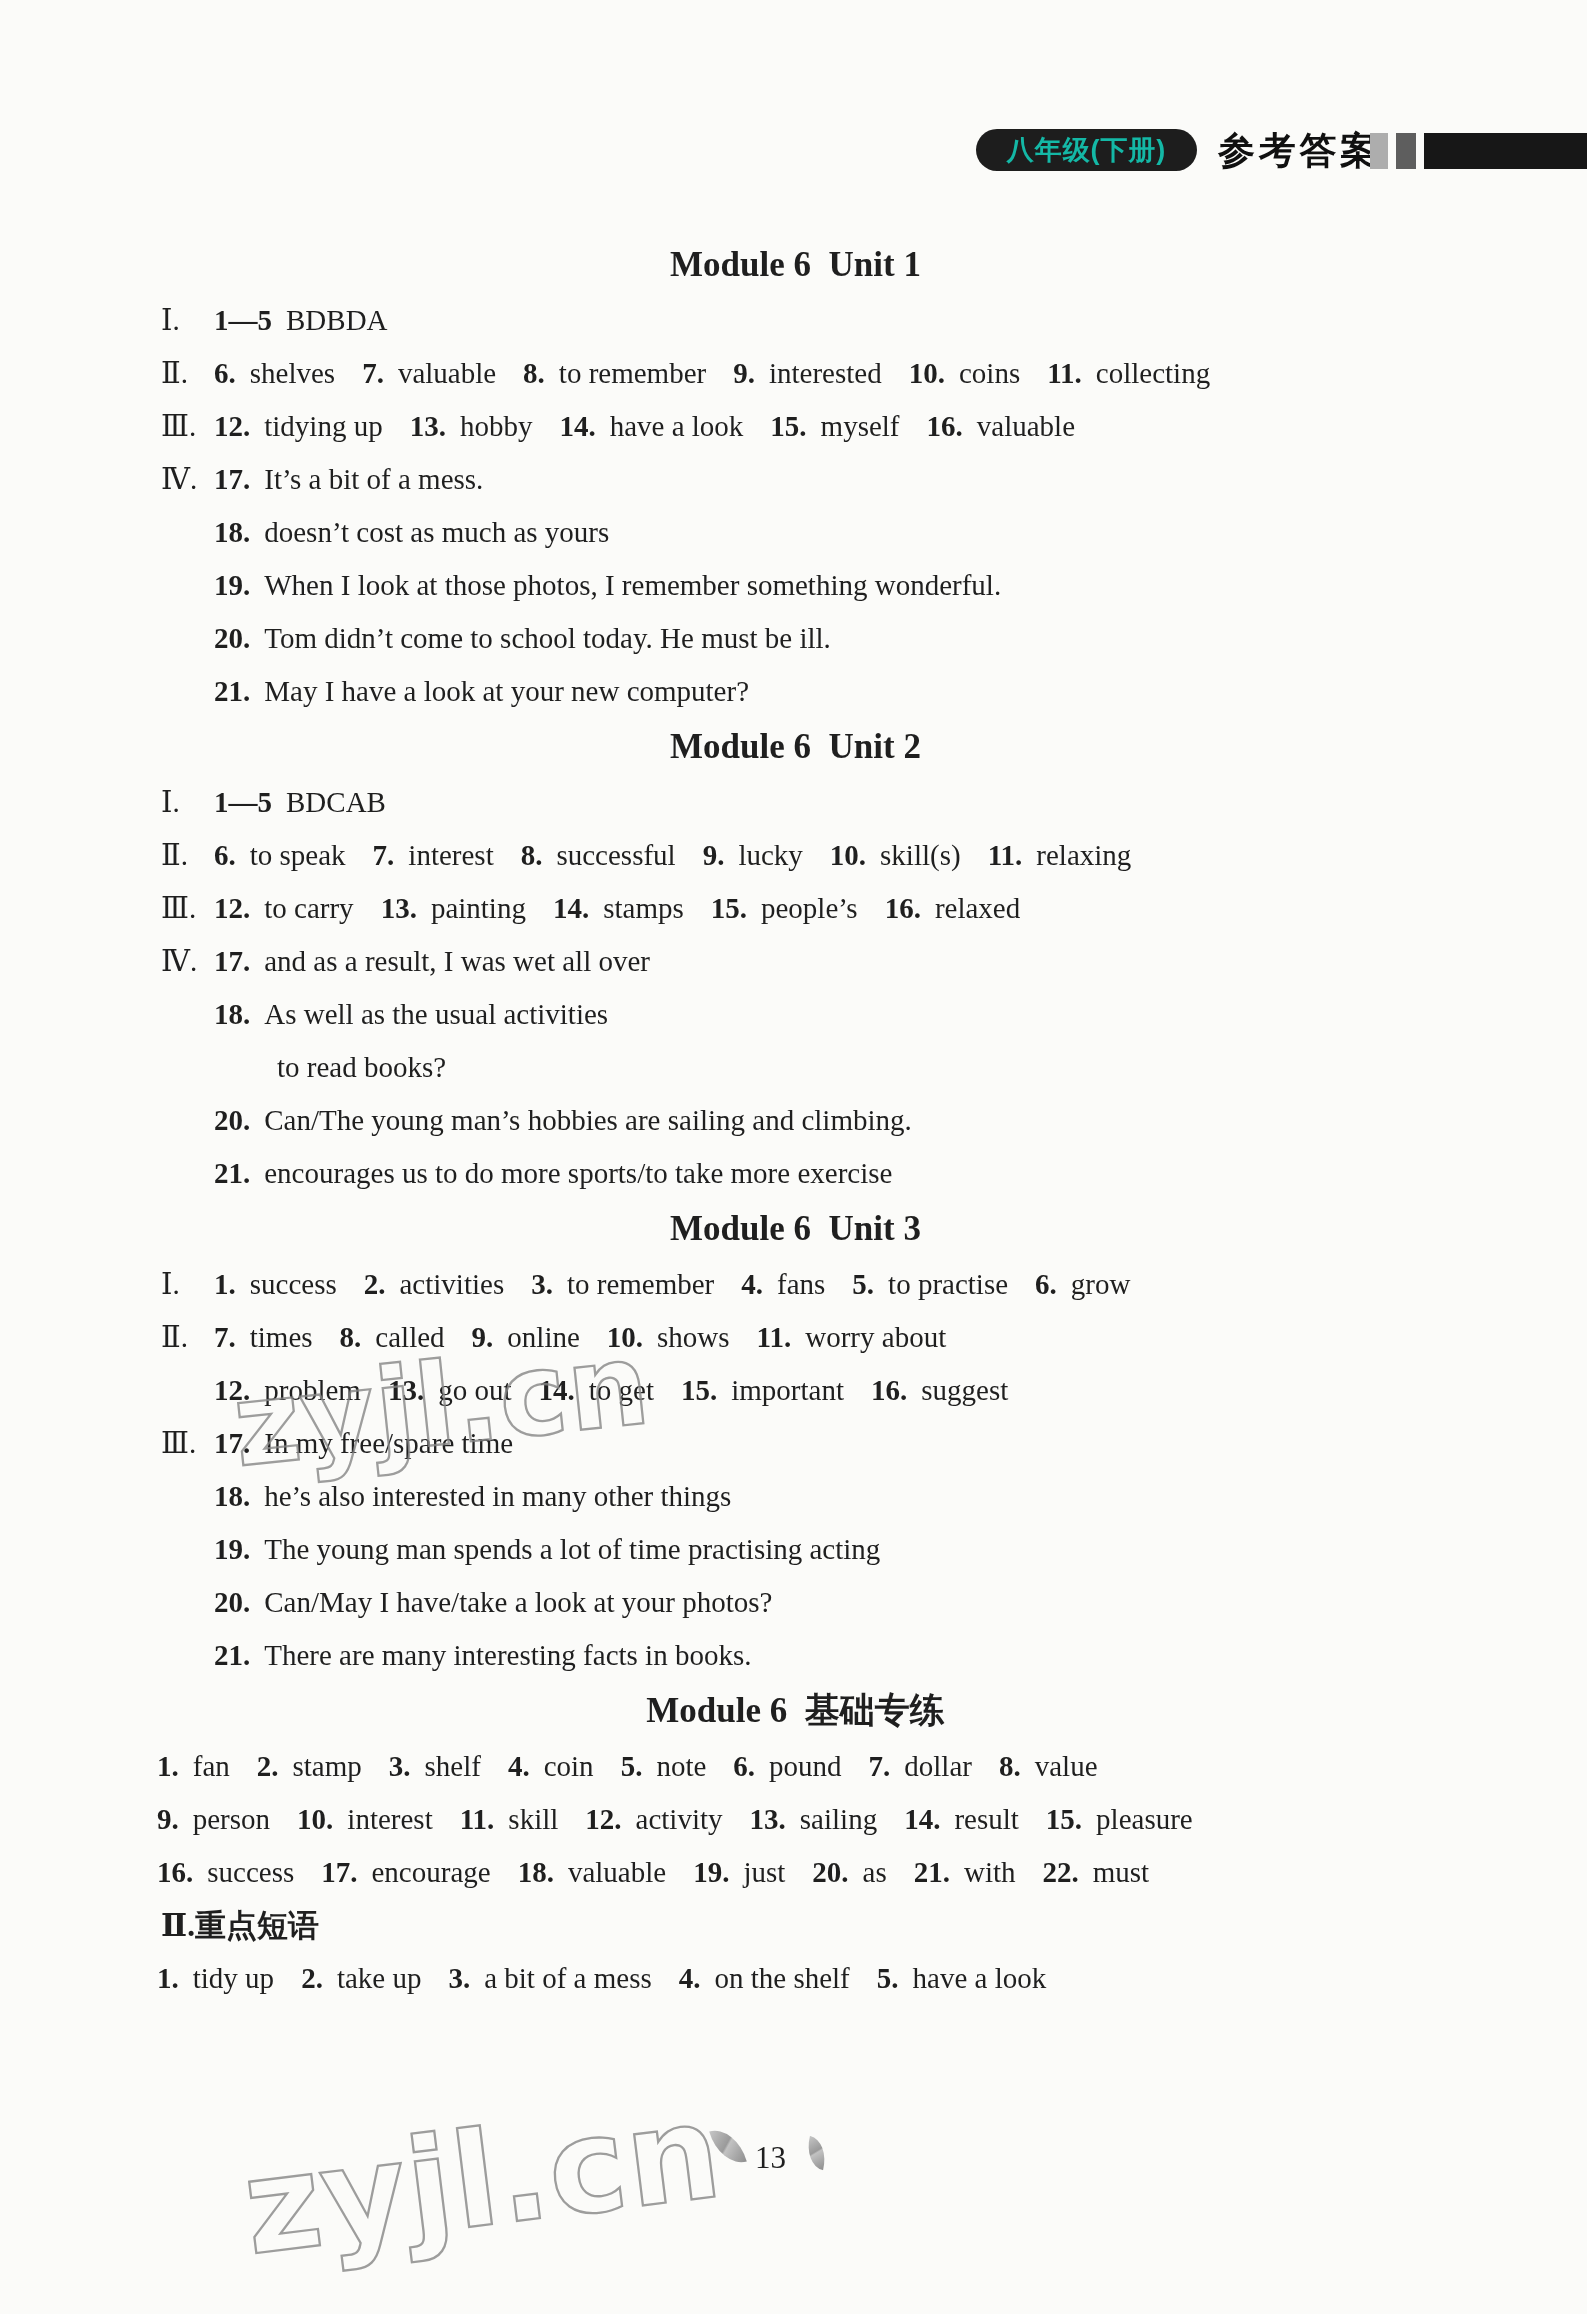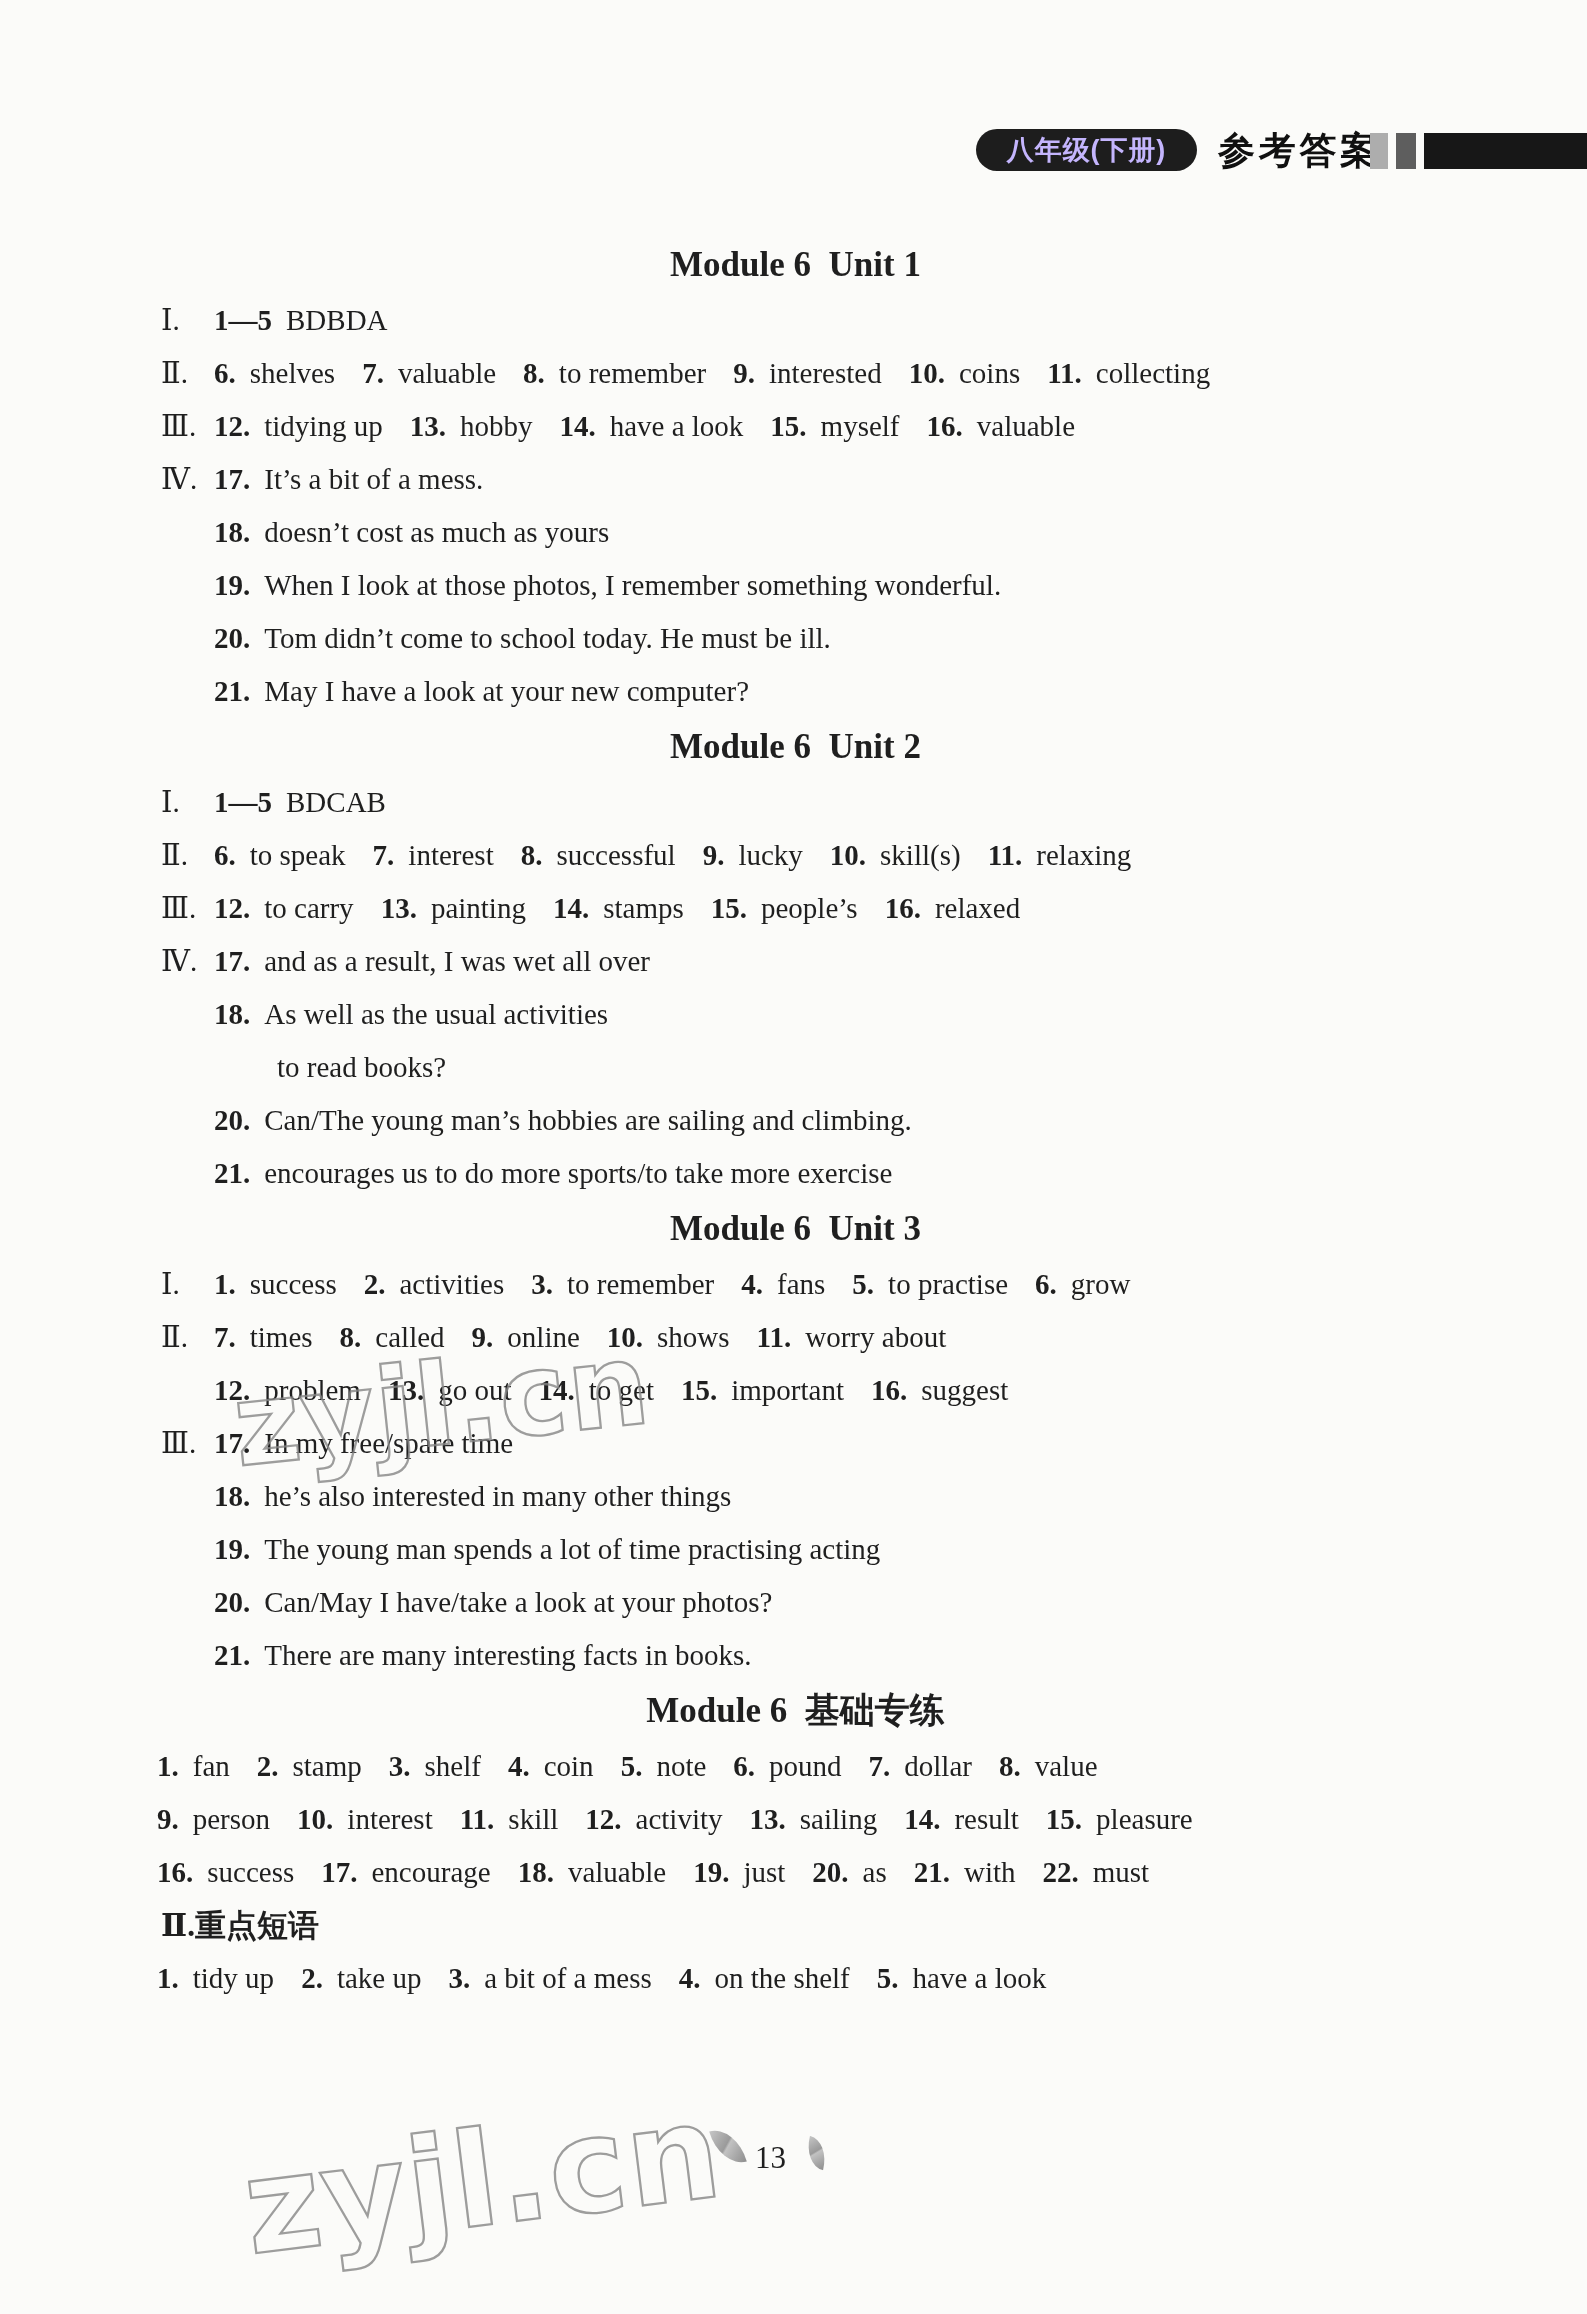--- a/index.html
+++ b/index.html
@@ -4,21 +4,21 @@
 <style>
   html,body{margin:0;padding:0;}
   body{
     width:1587px;height:2314px;position:relative;overflow:hidden;
     background:#fbfbf9;color:#1f1f1f;
     font-family:"Liberation Serif","DejaVu Serif",serif;
   }
   
   .badge{
     position:absolute;left:976px;top:129px;width:221px;height:42px;
-    background:#1d1d1d;border-radius:21.5px;color:#c4b5fd;
+    background:#1d1d1d;border-radius:21.5px;color:#14b8a6;
     display:flex;align-items:center;justify-content:center;
     font-family:"Liberation Sans","DejaVu Sans",sans-serif;
     font-weight:bold;font-size:27px;letter-spacing:0.9px;
   }
   .ans-title{
     position:absolute;left:1218px;top:126px;
     font-family:"Liberation Sans","DejaVu Sans",sans-serif;
     font-weight:900;font-size:37px;letter-spacing:3.7px;color:#101010;
   }
   .bar{position:absolute;top:133px;height:36px;}

